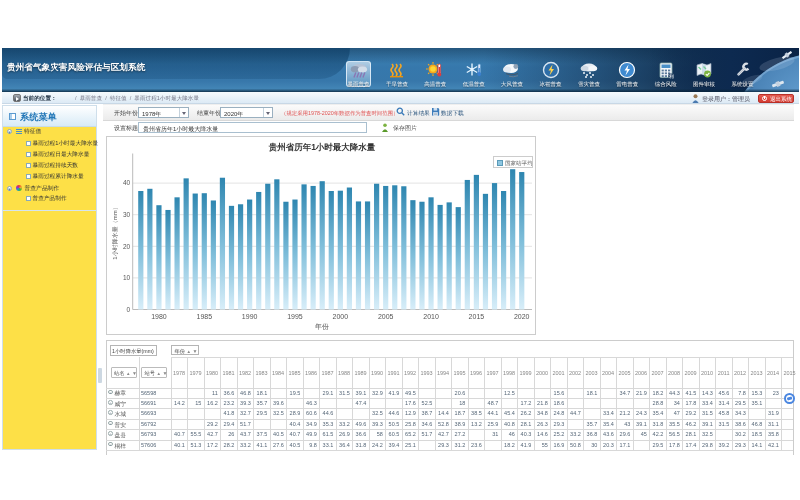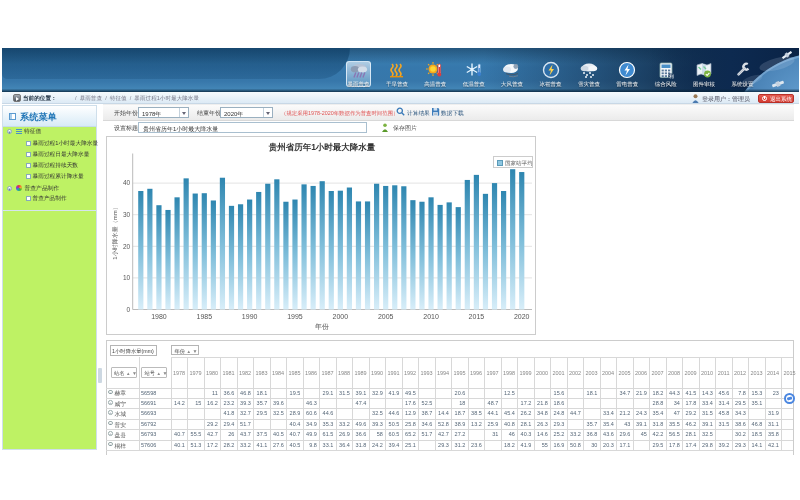--- a/index.html
+++ b/index.html
@@ -42,20 +42,21 @@
           <rect x="-5.5" y="-1.2" width="11" height="2.4" fill="#e8eef5" rx="0.5"></rect>
           <rect x="-1.5" y="-2.2" width="3" height="4.4" fill="#c2cedd"></rect>
         </g>
       <g transform="translate(129,36) rotate(-20)">
           <rect x="-6" y="-1.4" width="12" height="2.8" fill="#dde6ef" rx="0.5"></rect>
           <rect x="-1.8" y="-2.6" width="3.6" height="5.2" fill="#c6d2e0"></rect>
         </g>
     </svg>
   </div>
   <div class="abs" style="left:0;bottom:0;width:100%;height:3px;background:linear-gradient(180deg,rgba(10,40,60,.1),rgba(8,35,58,.85))"></div>
+  <div class="abs" style="left:5px;top:14px;font-size:8.6px;font-weight:bold;color:#fff;letter-spacing:0.05px;text-shadow:0 1px 2px rgba(0,0,0,.5)">贵州省气象灾害风险评估与区划系统</div>
   <div style="position:absolute;left:344.0px;top:13px;width:25px;height:26px;border-radius:3px;background:linear-gradient(180deg,rgba(215,232,246,.75),rgba(150,195,228,.4));border:1px solid rgba(230,242,252,.85)"></div>
     <div style="position:absolute;left:346.5px;top:12.5px;width:20px;height:18px">
       <svg width="20" height="18" viewBox="0 0 20 18">
         <ellipse cx="10.5" cy="6.8" rx="6.8" ry="3.8" fill="#b6c3d6"></ellipse>
         <ellipse cx="6" cy="8.2" rx="4.2" ry="3.1" fill="#8c9cb4"></ellipse>
         <ellipse cx="13.5" cy="8.6" rx="4.6" ry="3" fill="#d3dde9"></ellipse>
         <line x1="6.8" y1="11.5" x2="5" y2="16.5" stroke="#8a76b4" stroke-width="1.4"></line>
         <line x1="9.8" y1="11.5" x2="8" y2="16.5" stroke="#8a76b4" stroke-width="1.4"></line>
         <line x1="12.8" y1="11.5" x2="11" y2="16.5" stroke="#8a76b4" stroke-width="1.4"></line>
         <line x1="15.8" y1="11.5" x2="14" y2="16.5" stroke="#8a76b4" stroke-width="1.4"></line>
@@ -198,21 +199,21 @@
       </svg>
     </div>
   <div class="abs" style="left:700px;top:2.8px;font-size:6px;color:#445">登录用户：管理员</div>
   <div class="abs" style="left:756px;top:1.5px;width:36px;height:9.5px;background:linear-gradient(180deg,#e45c50,#d43c33);border-radius:2px;border:1px solid #b83028">
      <div class="abs" style="left:2.5px;top:1.8px;width:5px;height:5px;border-radius:50%;border:1px solid #fff"></div>
      <div class="abs" style="left:4.6px;top:1px;width:0.8px;height:3px;background:#fff"></div>
      <div class="abs" style="left:11px;top:1.6px;font-size:5.5px;color:#fff">退出系统</div>
   </div>
 </div>
 
-<div class="abs" style="left:2px;top:105px;width:95px;height:345px;background:#bef264;border:1px solid #cfdfeb">
+<div class="abs" style="left:2px;top:105px;width:95px;height:345px;background:#fde047;border:1px solid #cfdfeb">
   <div class="abs" style="left:0;top:0;width:100%;height:21px;background:linear-gradient(180deg,#ffffff,#d8ebf7);border-bottom:1px solid #c8dcea"></div>
   <div class="abs" style="left:6px;top:6.5px;width:7px;height:7px">
       <svg width="7" height="7">
         <rect x="0.5" y="0.5" width="6" height="6" fill="#fff" stroke="#5a9ad0" stroke-width="1"></rect>
         <rect x="1" y="1" width="2" height="5" fill="#aacfec"></rect>
       </svg>
     </div>
   <div class="abs" style="left:17px;top:5px;font-size:9.2px;font-weight:bold;color:#2478b8">系统菜单</div>
 </div>
 <div class="abs" style="left:0;top:0;width:800px;height:500px;pointer-events:none">

